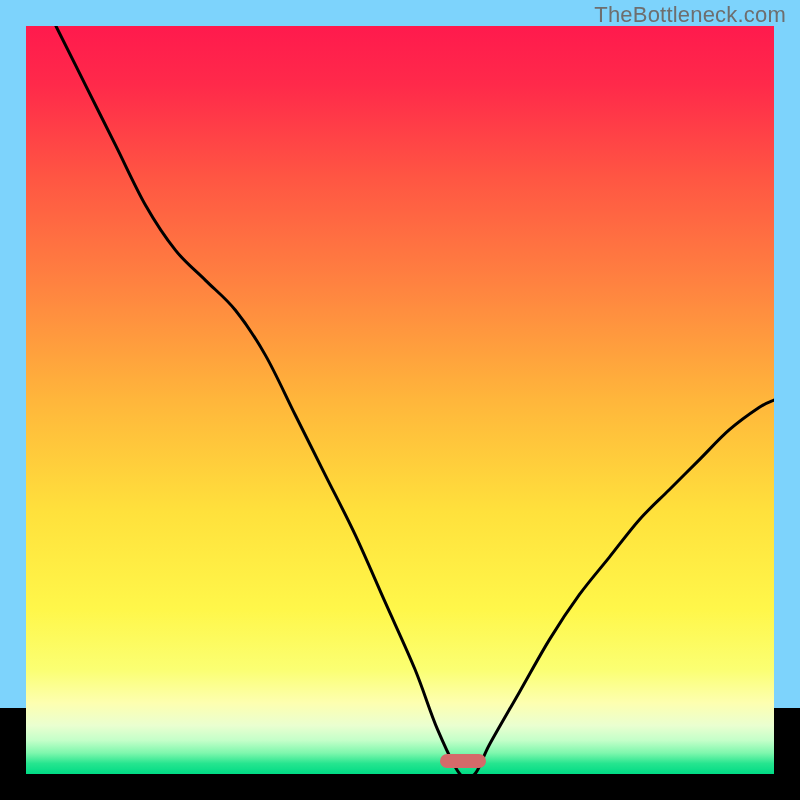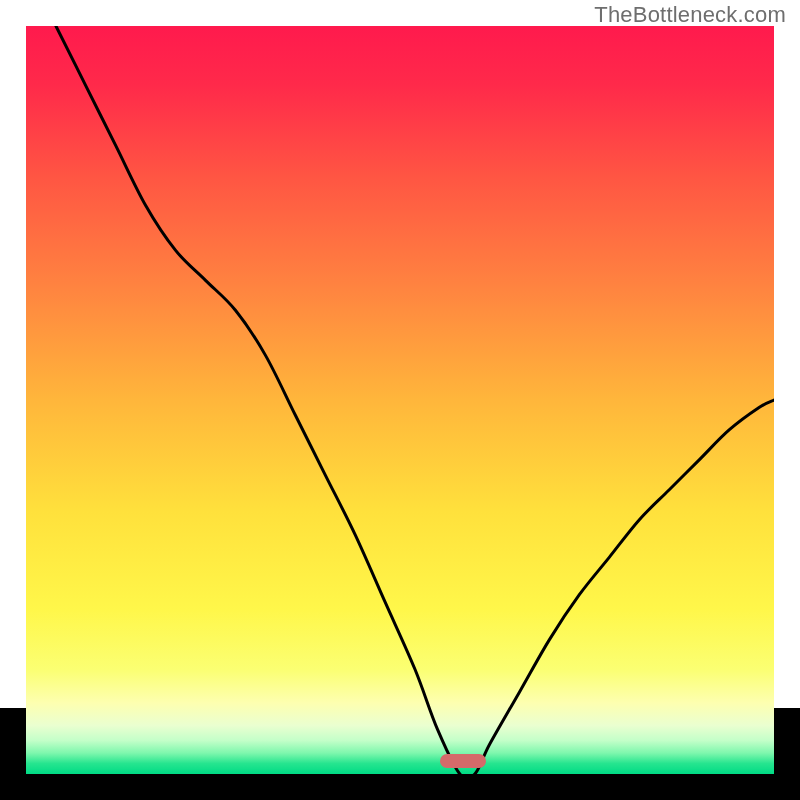--- a/index.html
+++ b/index.html
@@ -9,21 +9,21 @@
     height: 800px;
     background: #000;
     overflow: hidden;
   }
   .frame {
     position: absolute;
     left: 0;
     top: 0;
     width: 800px;
     height: 708px;
-    background: #ffffff;
+    background: #7dd3fc;
   }
   .plot {
     position: absolute;
     left: 26px;
     top: 26px;
     width: 748px;
     height: 748px;
     overflow: hidden;
   }
   .gradient {

